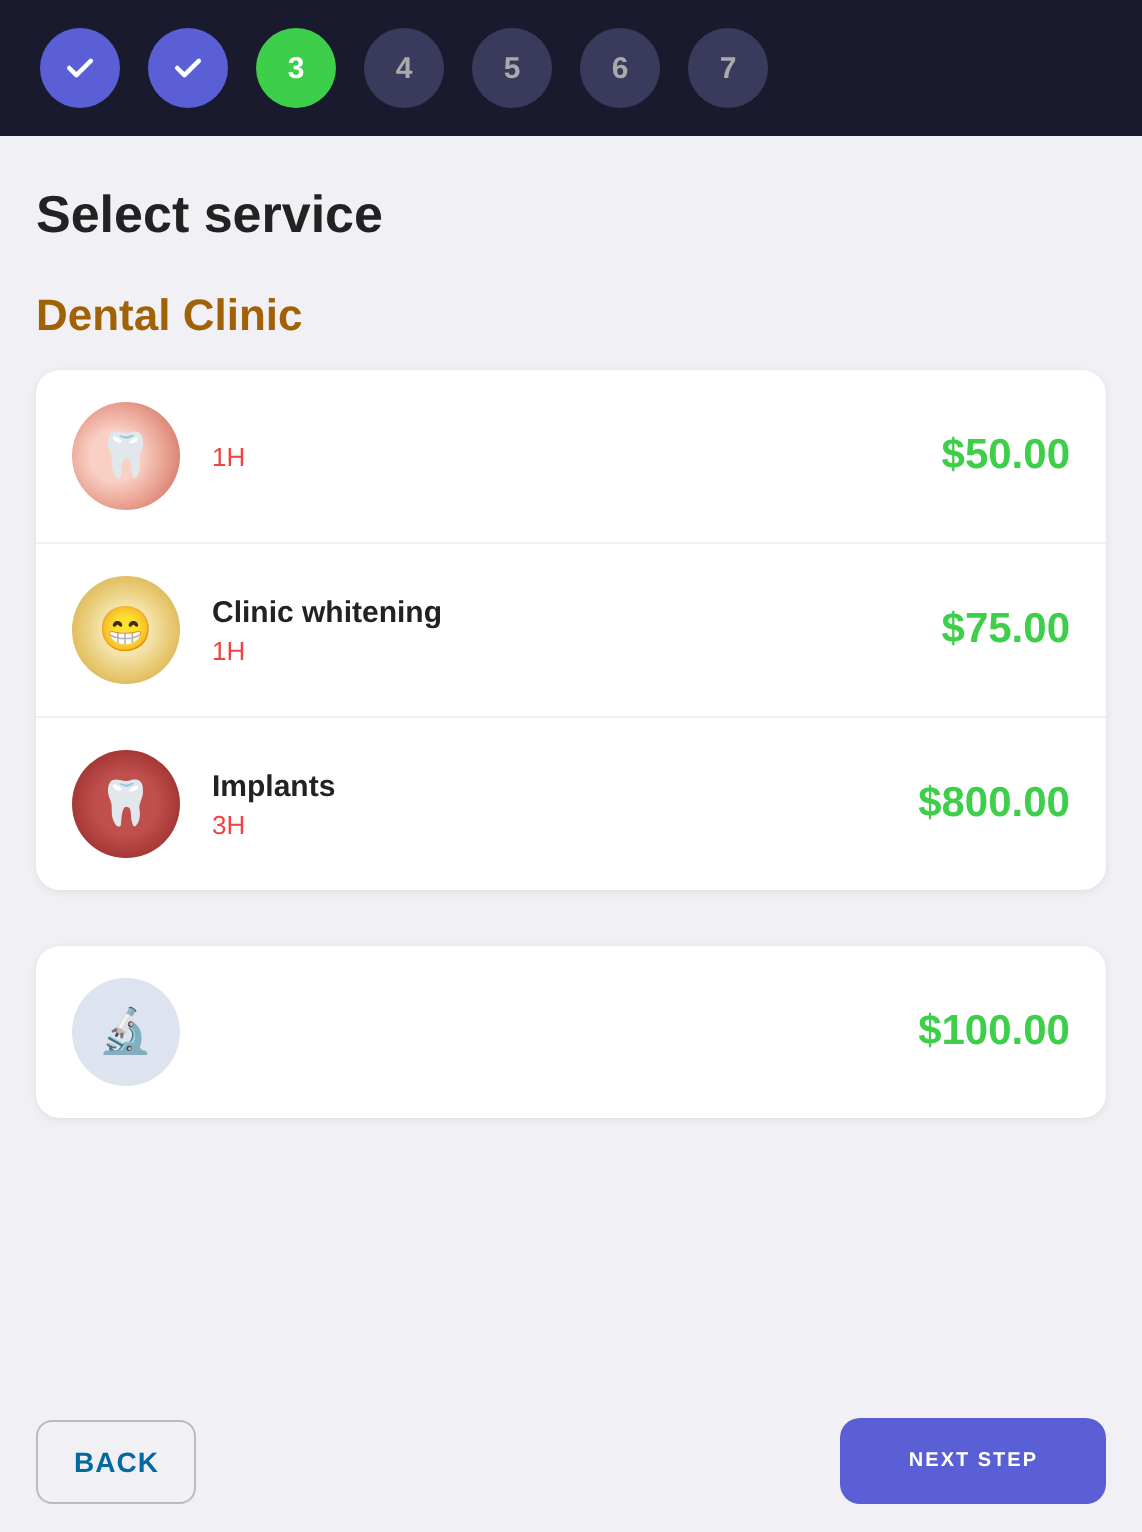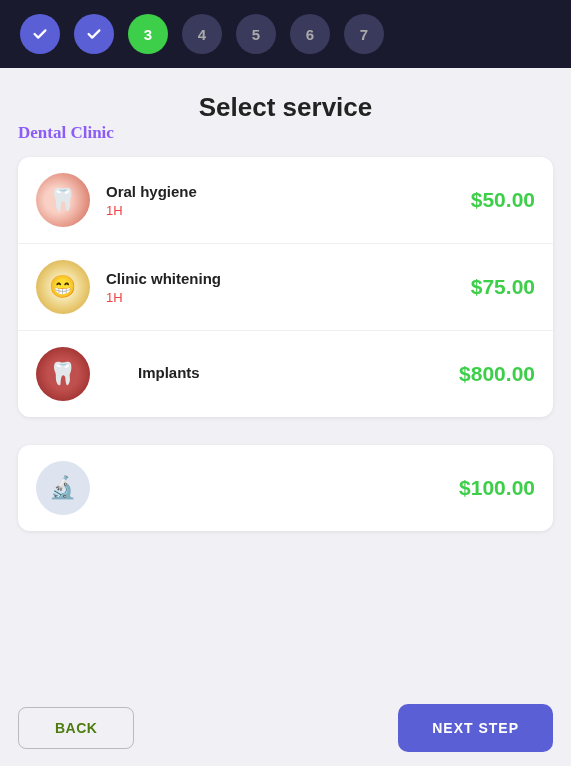--- a/index.html
+++ b/index.html
@@ -44,48 +44,47 @@
     
     .main-content {
       flex: 1;
       padding: 24px 18px 18px;
     }
 
     .page-title {
       font-size: 26px;
       font-weight: 700;
       color: #222;
-      text-align: center;
+      margin-bottom: 22px;
     }
 
     .category-label {
-      font-size: 17px;
-      font-weight: 700;
-      color: #8b5cf6;
+      font-size: 22px;
+      font-weight: 700;
+      color: #a16207;
       margin-bottom: 14px;
-      font-family: Liberation Serif, serif;
     }
 
     .service-list {
       background: #fff;
       border-radius: 12px;
       overflow: hidden;
       margin-bottom: 28px;
       box-shadow: 0 1px 4px rgba(0,0,0,0.08);
     }
 
     .service-item {
       display: flex;
       align-items: center;
       padding: 16px 18px;
       border-bottom: 1px solid #f0f0f0;
       cursor: pointer;
       transition: background 0.15s;
     }
-    .service-item:last-child { border-bottom: none; gap: 32px; }
+    .service-item:last-child { border-bottom: none; }
 
     .service-img {
       width: 54px;
       height: 54px;
       border-radius: 50%;
       overflow: hidden;
       flex-shrink: 0;
       margin-right: 16px;
       background: #ddd;
       display: flex;
@@ -159,33 +158,33 @@
       padding: 14px 18px;
       display: flex;
       justify-content: space-between;
       align-items: center;
       background: #f0f0f5;
     }
 
     .btn-back {
       border: 1.5px solid #bbb;
       background: transparent;
-      color: #4d7c0f;
+      color: #0369a1;
       font-size: 14px;
       font-weight: 600;
-      padding: 12px 36px;
+      padding: 12px 18px;
       border-radius: 8px;
       cursor: pointer;
       letter-spacing: 0.5px;
     }
 
     .btn-next {
       background: #5b5fd6;
       color: #fff;
-      font-size: 14px;
+      font-size: 10px;
       font-weight: 700;
       padding: 16px 34px;
       border-radius: 10px;
       border: none;
       cursor: pointer;
       letter-spacing: 1px;
       text-transform: uppercase;
     }
   </style>
 </head>
@@ -222,39 +221,39 @@
 <div class="main-content">
 
   <h1 class="page-title">Select service</h1>
 
   <div class="category-label">Dental Clinic</div>
   <div class="service-list">
 
     <div class="service-item">
       <div class="service-img img-oral"></div>
       <div class="service-info">
-        <div class="service-name">Oral hygiene</div>
         <div class="service-duration">1H</div>
       </div>
       <div class="service-price">$50.00</div>
     </div>
 
     <div class="service-item">
       <div class="service-img img-whitening"></div>
       <div class="service-info">
         <div class="service-name">Clinic whitening</div>
         <div class="service-duration">1H</div>
       </div>
       <div class="service-price">$75.00</div>
     </div>
 
     <div class="service-item">
       <div class="service-img img-implants"></div>
       <div class="service-info">
         <div class="service-name">Implants</div>
+        <div class="service-duration">3H</div>
       </div>
       <div class="service-price">$800.00</div>
     </div>
 
   </div>
 
   <div class="service-list">
 
     <div class="service-item">
       <div class="service-img img-lipo"></div>

